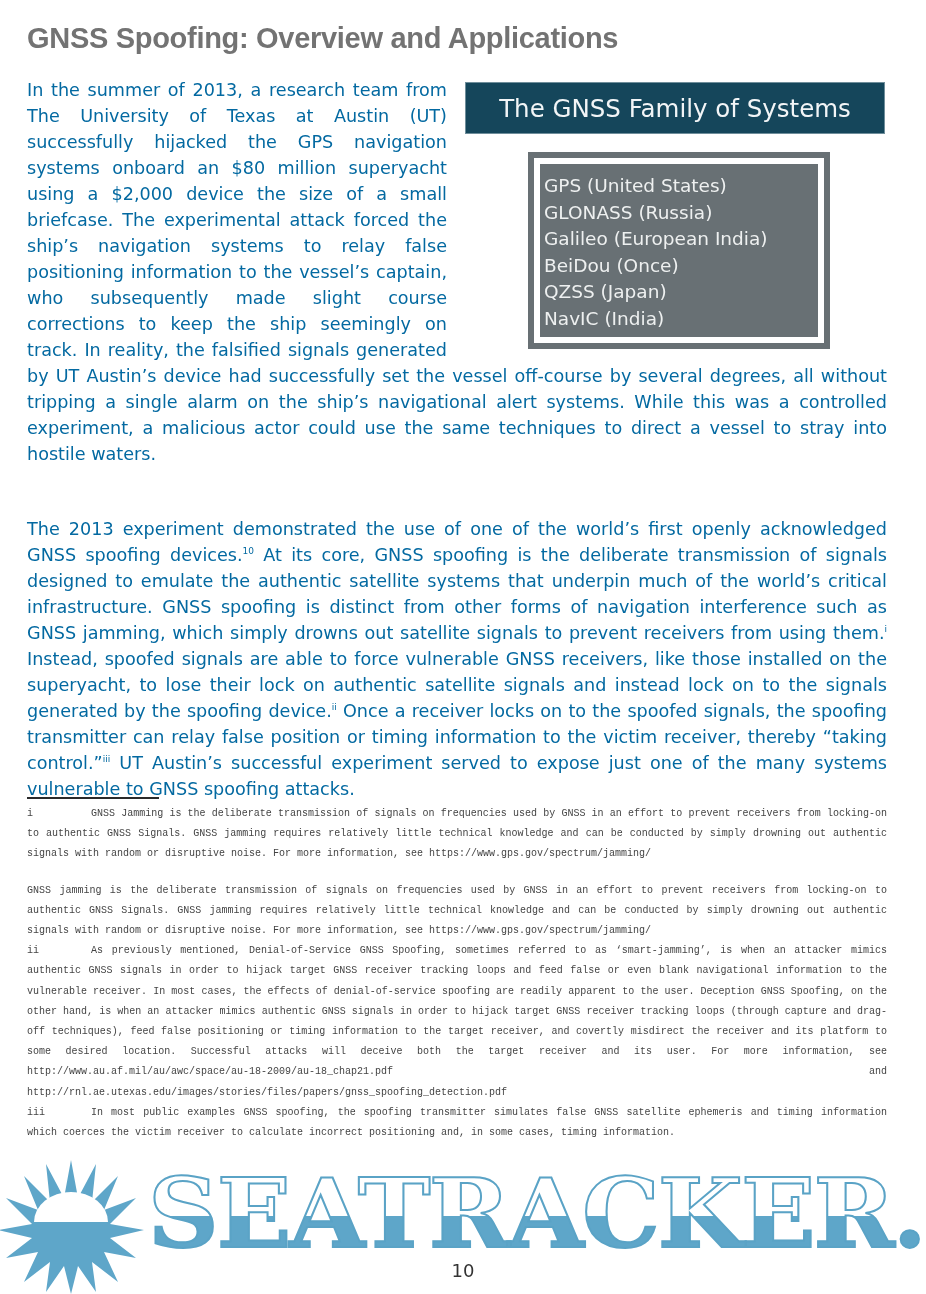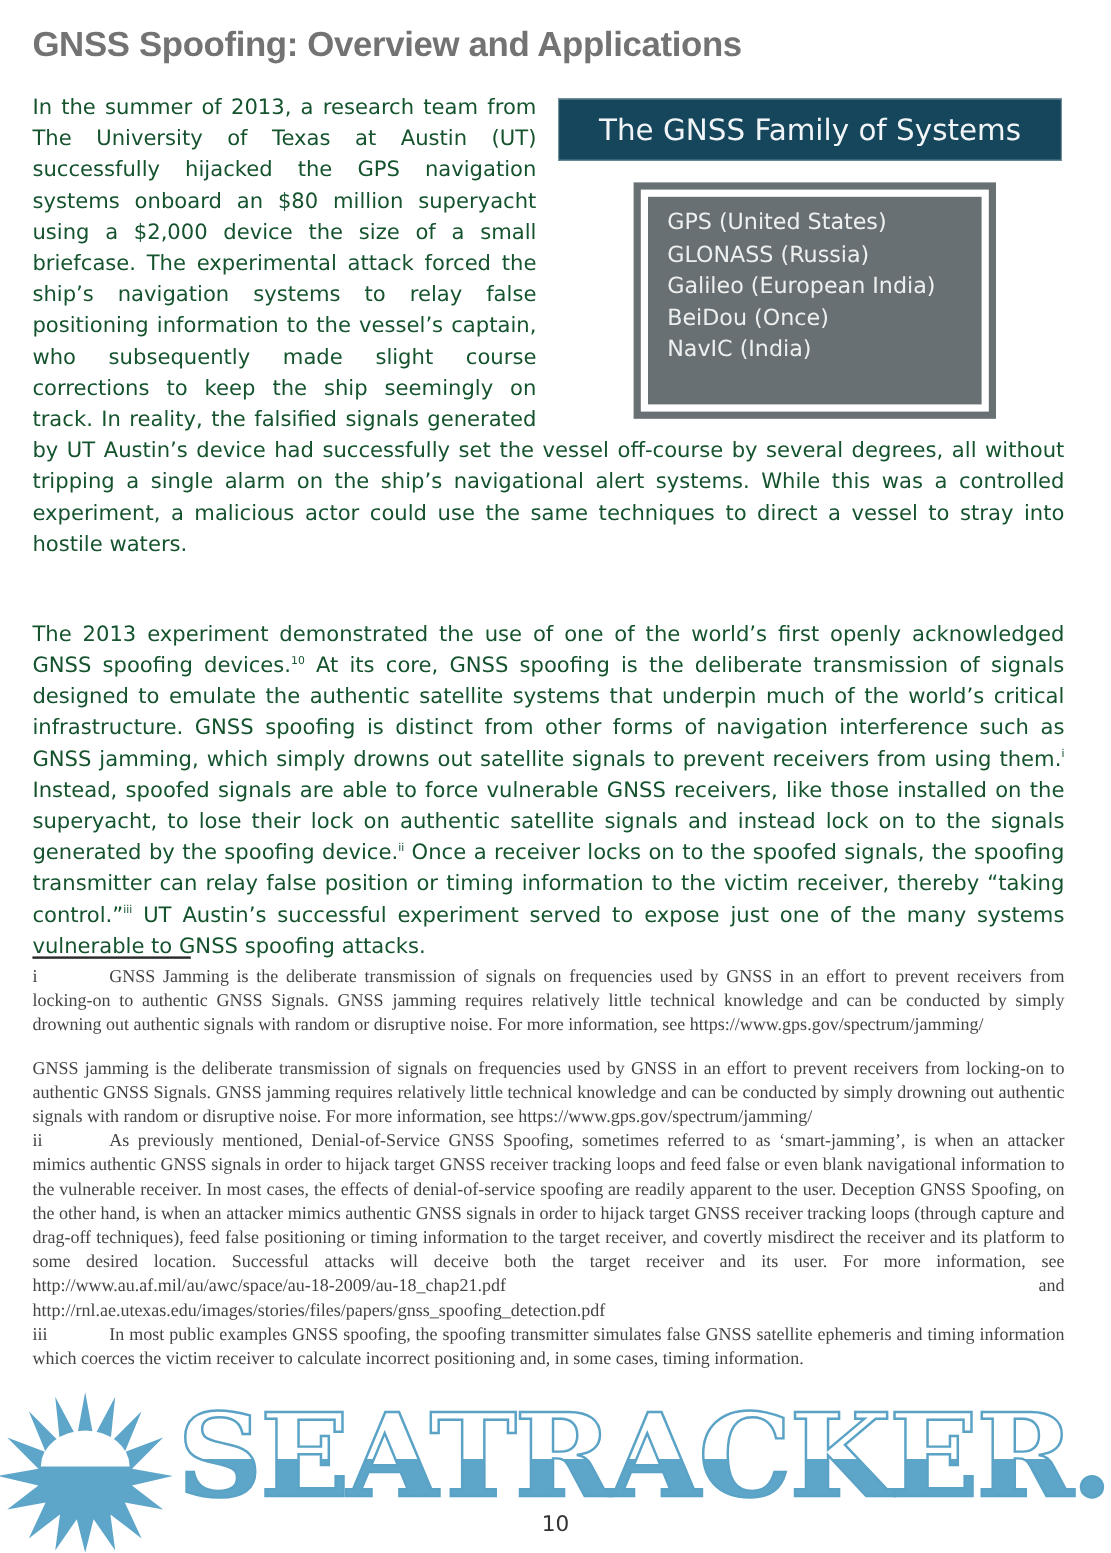--- a/index.html
+++ b/index.html
@@ -5,43 +5,43 @@
   html, body { margin: 0; padding: 0; background: #ffffff; }
   body { width: 926px; height: 1294px; position: relative; overflow: hidden;
          font-family: "Liberation Sans", "DejaVu Sans", sans-serif; color: #3a3a3a; }
   .page { position: absolute; left: 0; top: 0; width: 926px; height: 1294px; }
 
   .title { position: absolute; left: 27px; top: 22px; margin: 0;
            font-family: Liberation Sans, sans-serif; font-weight: bold; font-size: 29px;
            letter-spacing: -0.3px; color: #737373; }
 
   .body-text { font-family: "DejaVu Sans", sans-serif; font-size: 17.6px; line-height: 26px;
-               color: #14532d; text-align: justify; margin: 0; }
+               color: #0369a1; text-align: justify; margin: 0; }
 
   .intro-wrap { position: absolute; left: 27px; top: 77px; width: 860px; }
   .sidebar-float { float: right; width: 422px; height: 276px; margin-left: 18px; position: relative; }
 
   .gnss-header { position: absolute; left: 0; top: 5px; width: 420px; height: 52px;
                  background: #15465b; color: #f2f5f7; display: flex; align-items: center;
                  justify-content: center; font-family: "DejaVu Sans", sans-serif; font-size: 24.5px;
                  border: 1px solid #6f8e9b; box-sizing: border-box; }
   .gnss-box { position: absolute; left: 63px; top: 75px; width: 302px; height: 197px;
               background: #687074; box-sizing: border-box; padding: 6px; }
   .gnss-box-inner { width: 100%; height: 100%; background: #ffffff; box-sizing: border-box; padding: 6px; }
   .gnss-box-core { width: 100%; height: 100%; background: #687074; box-sizing: border-box;
-                   padding: 9px 0 0 16px; }
+                   padding: 9px 0 0 4px; }
   .gnss-item { font-family: "DejaVu Sans", sans-serif; font-size: 18.5px; line-height: 26.6px;
                color: #eef0f0; white-space: nowrap; }
 
   .para2 { position: absolute; left: 27px; top: 477px; width: 860px; margin-top: 39px; }
   sup { font-size: 9px; line-height: 0; vertical-align: 7px; }
 
   .fn-rule { position: absolute; left: 27px; top: 797px; width: 132px; height: 1.5px; background: #2a2a2a; }
   .footnotes { position: absolute; left: 27px; top: 804px; width: 860px;
-               font-family: Liberation Serif, serif; font-size: 15px; line-height: 20.2px;
+               font-family: Liberation Mono, monospace; font-size: 10px; line-height: 20.2px;
                color: #444; text-align: justify; }
   .fn { margin: 0; }
   .fn-marker { display: inline-block; width: 64px; }
   .fn-gap { height: 16px; }
 
   .page-number { position: absolute; left: 0; width: 926px; top: 1260px; text-align: center;
                  font-family: "DejaVu Sans", sans-serif; font-size: 18px; color: #333; }
 
   .watermark { position: absolute; left: 0; top: 1158px; width: 926px; height: 136px; pointer-events: none; }
   .wm-text { position: absolute; left: 148px; top: 8px; font-family: "DejaVu Serif", serif;
@@ -61,20 +61,21 @@
   <div class="intro-wrap">
     <div class="sidebar-float">
       <div class="gnss-header">The GNSS Family of Systems</div>
       <div class="gnss-box">
         <div class="gnss-box-inner">
           <div class="gnss-box-core">
             <div class="gnss-item">GPS (United States)</div>
             <div class="gnss-item">GLONASS (Russia)</div>
             <div class="gnss-item">Galileo (European India)</div>
             <div class="gnss-item">BeiDou (Once)</div>
+            <div class="gnss-item">QZSS (Japan)</div>
             <div class="gnss-item">NavIC (India)</div>
           </div>
         </div>
       </div>
     </div>
     <p class="body-text">In the summer of 2013, a research team from The University of Texas at Austin (UT) successfully hijacked the GPS navigation systems onboard an $80 million superyacht using a $2,000 device the size of a small briefcase. The experimental attack forced the ship’s navigation systems to relay false positioning information to the vessel’s captain, who subsequently made slight course corrections to keep the ship seemingly on track. In reality, the falsified signals generated by UT Austin’s device had successfully set the vessel off-course by several degrees, all without tripping a single alarm on the ship’s navigational alert systems. While this was a controlled experiment, a malicious actor could use the same techniques to direct a vessel to stray into hostile waters.</p>
   </div>
 
   <p class="body-text para2"><span>The 2013 experiment demonstrated the use of one of the world’s first openly acknowledged GNSS spoofing devices.</span><sup>10</sup><span> At its core, GNSS spoofing is the deliberate transmission of signals designed to emulate the authentic satellite systems that underpin much of the world’s critical infrastructure. GNSS spoofing is distinct from other forms of navigation interference such as GNSS jamming, which simply drowns out satellite signals to prevent receivers from using them.</span><sup>i</sup><span> Instead, spoofed signals are able to force vulnerable GNSS receivers, like those installed on the superyacht, to lose their lock on authentic satellite signals and instead lock on to the signals generated by the spoofing device.</span><sup>ii</sup><span> Once a receiver locks on to the spoofed signals, the spoofing transmitter can relay false position or timing information to the victim receiver, thereby “taking control.”</span><sup>iii</sup><span> UT Austin’s successful experiment served to expose just one of the many systems vulnerable to GNSS spoofing attacks.</span></p>
 

